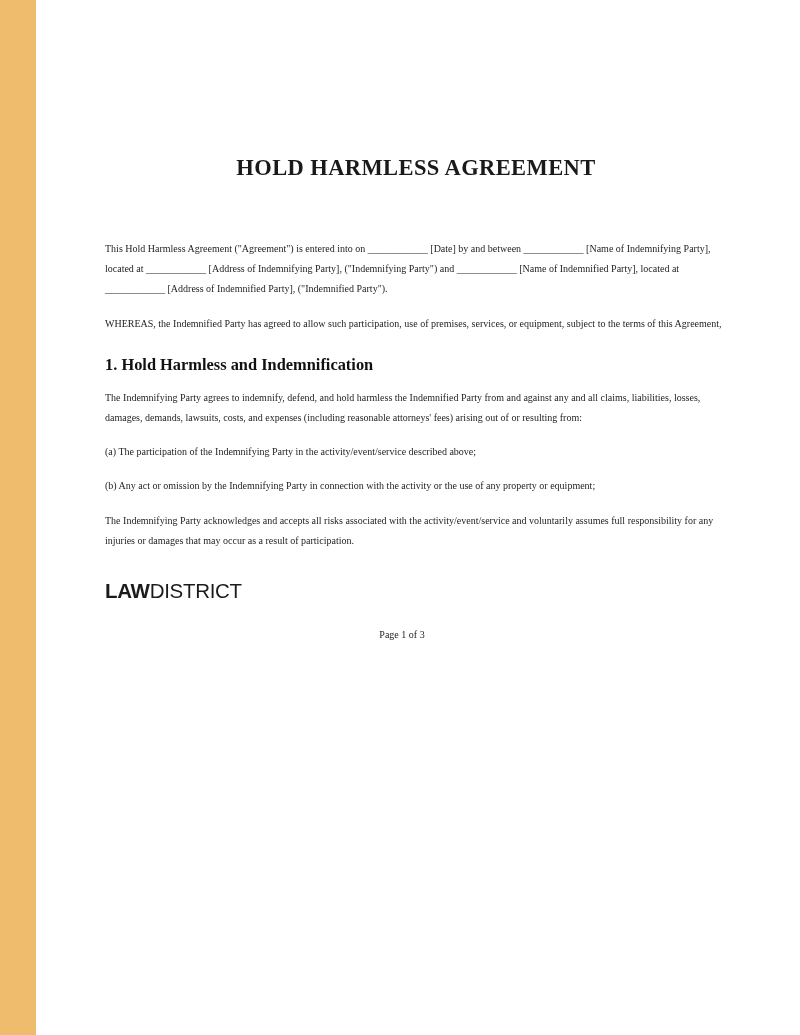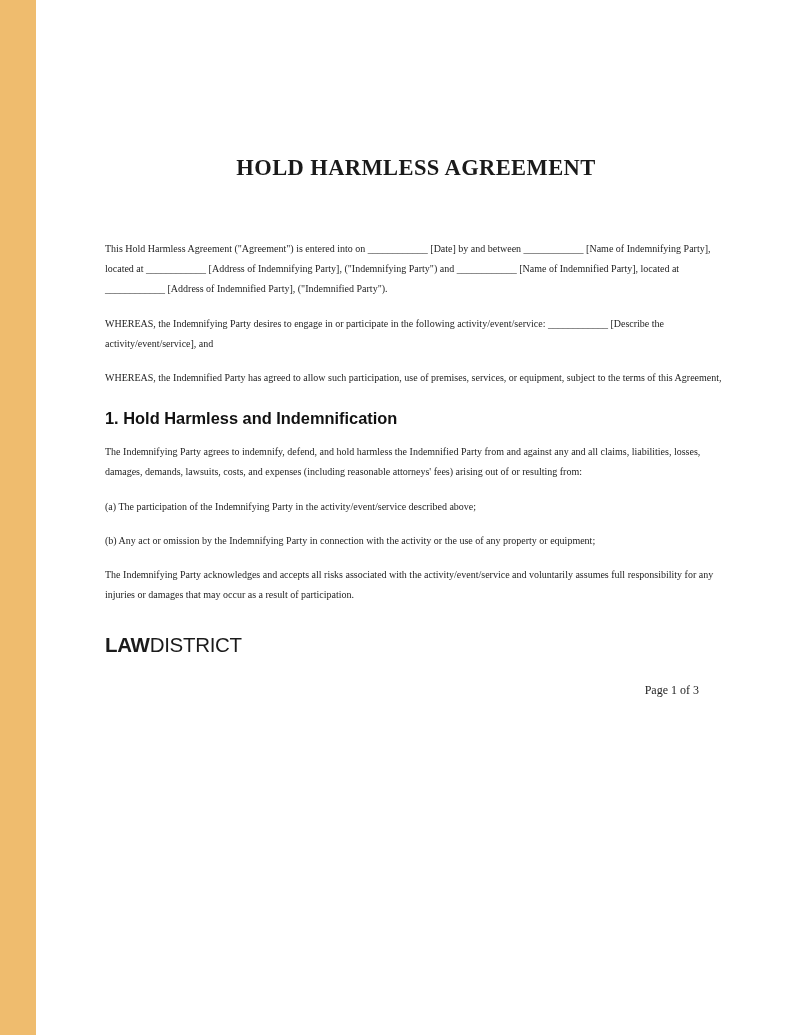--- a/index.html
+++ b/index.html
@@ -53,21 +53,21 @@
     font-size: 10px;
     line-height: 20.2px;
     color: #1d1d1d;
     margin: 0 0 14px 0;
     text-align: left;
   }
   p.para.first {
     margin-top: 58px;
   }
   h2.section-heading {
-    font-family: Liberation Sans, sans-serif;
+    font-family: Liberation Serif, serif;
     font-weight: bold;
     font-size: 16.4px;
     line-height: 21px;
     color: #111111;
     margin: 20px 0 13px 0;
   }
   .logo {
     margin-top: 28px;
     font-family: "Liberation Sans", "DejaVu Sans", sans-serif;
     font-size: 20.5px;
@@ -77,42 +77,41 @@
   }
   .logo .logo-law {
     font-weight: bold;
   }
   .logo .logo-district {
     font-weight: normal;
     text-align: right;
   }
   .page-footer {
     margin-top: 26px;
-    text-align: right;
-    font-size: 12px;
+    text-align: center;
+    font-size: 10px;
     color: #1d1d1d;
     padding-right: 28px;
   }
 </style>
 </head>
 <body>
 
 <div class="page">
 
   <div class="sidebar-accent"></div>
 
   <div class="content">
 
     <h1 class="doc-title">HOLD HARMLESS AGREEMENT</h1>
 
     <div class="body-block">
 
       <p class="para first">This Hold Harmless Agreement ("Agreement") is entered into on ____________ [Date] by and between ____________ [Name of Indemnifying Party], located at ____________ [Address of Indemnifying Party], ("Indemnifying Party") and ____________ [Name of Indemnified Party], located at ____________ [Address of Indemnified Party], ("Indemnified Party").</p>
 
-      <p class="para">WHEREAS, the Indemnifying Party desires to engage in or participate in the following activity/event/service: ____________ [Describe the activity/event/service], and</p>
 
       <p class="para">WHEREAS, the Indemnified Party has agreed to allow such participation, use of premises, services, or equipment, subject to the terms of this Agreement,</p>
 
 
       <h2 class="section-heading">1. Hold Harmless and Indemnification</h2>
 
       <p class="para">The Indemnifying Party agrees to indemnify, defend, and hold harmless the Indemnified Party from and against any and all claims, liabilities, losses, damages, demands, lawsuits, costs, and expenses (including reasonable attorneys' fees) arising out of or resulting from:</p>
 
       <p class="para">(a) The participation of the Indemnifying Party in the activity/event/service described above;</p>
 

